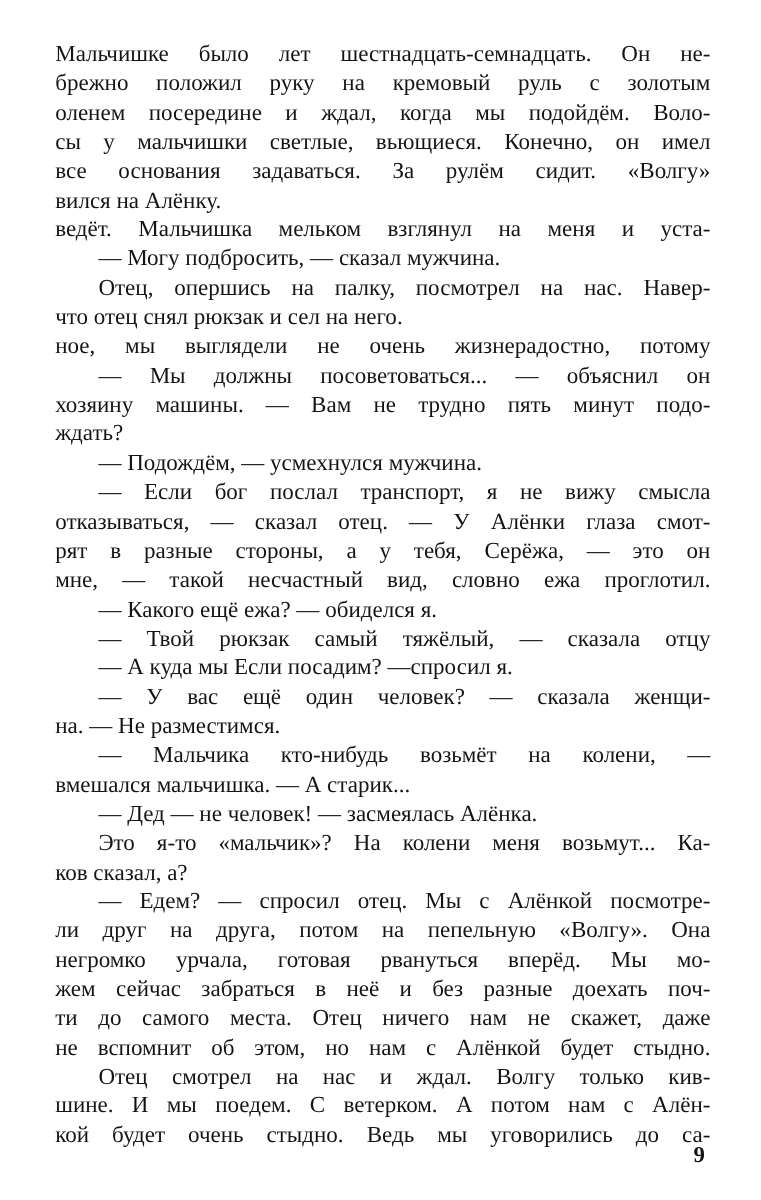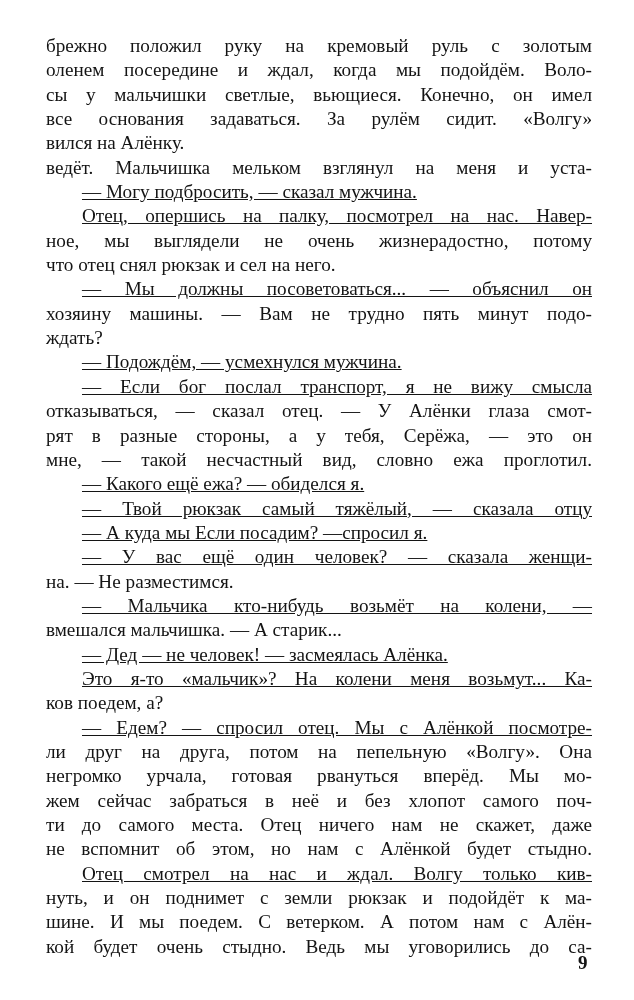--- a/index.html
+++ b/index.html
@@ -16,67 +16,67 @@
   }
   .line {
     display: block;
     white-space: nowrap;
     text-align: justify;
     text-align-last: justify;
     height: 24.35px;
     overflow: visible;
   }
   .line.last { text-align-last: left; }
-  .line.indent { padding-left: 36px; text-decoration: underline; }
+  .line.indent { padding-left: 36px; }
   .page-number {
     position: absolute;
     left: 578px;
     top: 952px;
     font-family: "Liberation Serif", "DejaVu Serif", serif;
     font-size: 19px;
     font-weight: bold;
     color: #141414;
   }
 </style>
 </head>
 <body>
 
 <div class="page" id="page-body">
+    <span class="line">Мальчишке было лет шестнадцать-семнадцать. Он не-</span>
     <span class="line">брежно положил руку на кремовый руль с золотым</span>
     <span class="line">оленем посередине и ждал, когда мы подойдём. Воло-</span>
     <span class="line">сы у мальчишки светлые, вьющиеся. Конечно, он имел</span>
     <span class="line">все основания задаваться. За рулём сидит. «Волгу»</span>
     <span class="line last">вился на Алёнку.</span>
     <span class="line">ведёт. Мальчишка мельком взглянул на меня и уста-</span>
     <span class="line indent last">— Могу подбросить, — сказал мужчина.</span>
     <span class="line indent">Отец, опершись на палку, посмотрел на нас. Навер-</span>
+    <span class="line last">что отец снял рюкзак и сел на него.</span>
     <span class="line">ное, мы выглядели не очень жизнерадостно, потому</span>
-    <span class="line last">что отец снял рюкзак и сел на него.</span>
     <span class="line indent">— Мы должны посоветоваться... — объяснил он</span>
     <span class="line">хозяину машины. — Вам не трудно пять минут подо-</span>
     <span class="line last">ждать?</span>
     <span class="line indent last">— Подождём, — усмехнулся мужчина.</span>
     <span class="line indent">— Если бог послал транспорт, я не вижу смысла</span>
     <span class="line">отказываться, — сказал отец. — У Алёнки глаза смот-</span>
     <span class="line">рят в разные стороны, а у тебя, Серёжа, — это он</span>
     <span class="line">мне, — такой несчастный вид, словно ежа проглотил.</span>
     <span class="line indent last">— Какого ещё ежа? — обиделся я.</span>
     <span class="line indent">— Твой рюкзак самый тяжёлый, — сказала отцу</span>
     <span class="line indent last">— А куда мы Если посадим? —спросил я.</span>
     <span class="line indent">— У вас ещё один человек? — сказала женщи-</span>
     <span class="line last">на. — Не разместимся.</span>
     <span class="line indent">— Мальчика кто-нибудь возьмёт на колени, —</span>
     <span class="line last">вмешался мальчишка. — А старик...</span>
     <span class="line indent last">— Дед — не человек! — засмеялась Алёнка.</span>
     <span class="line indent">Это я-то «мальчик»? На колени меня возьмут... Ка-</span>
-    <span class="line last">ков поедем, а?</span>
+    <span class="line last">ков сказал, а?</span>
     <span class="line indent">— Едем? — спросил отец. Мы с Алёнкой посмотре-</span>
     <span class="line">ли друг на друга, потом на пепельную «Волгу». Она</span>
     <span class="line">негромко урчала, готовая рвануться вперёд. Мы мо-</span>
-    <span class="line">жем сейчас забраться в неё и без хлопот самого поч-</span>
+    <span class="line">жем сейчас забраться в неё и без разные доехать поч-</span>
     <span class="line">ти до самого места. Отец ничего нам не скажет, даже</span>
     <span class="line">не вспомнит об этом, но нам с Алёнкой будет стыдно.</span>
     <span class="line indent">Отец смотрел на нас и ждал. Волгу только кив-</span>
-    <span class="line">нуть, и он поднимет с земли рюкзак и подойдёт к ма-</span>
     <span class="line">шине. И мы поедем. С ветерком. А потом нам с Алён-</span>
     <span class="line">кой будет очень стыдно. Ведь мы уговорились до са-</span>
   </div>
 <div class="page-number">9</div>
 
 </body></html>

